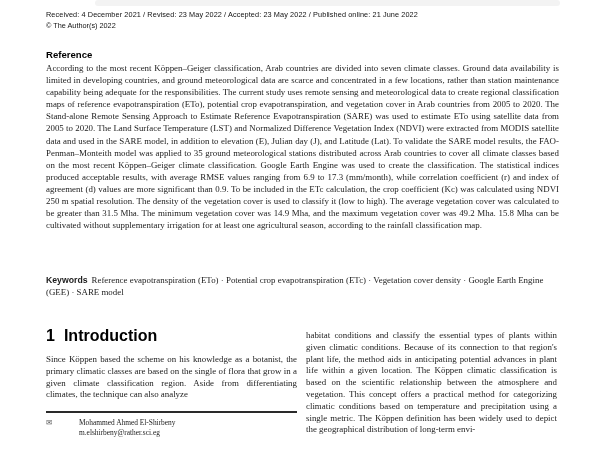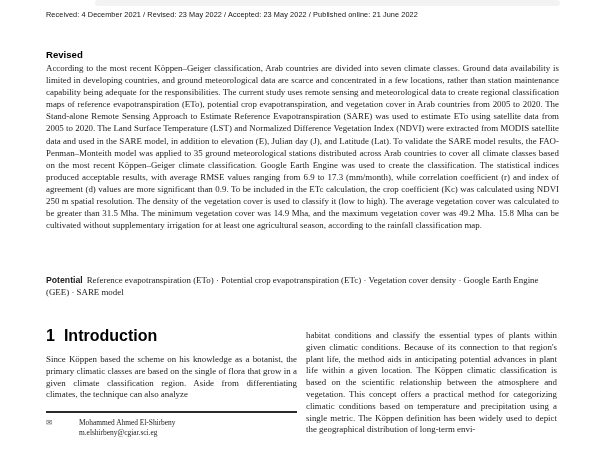--- a/index.html
+++ b/index.html
@@ -65,40 +65,41 @@
 </style>
 </head>
 <body>
 
 <div class="page">
 
   <div class="top-artifact"></div>
 
   <div class="meta-line sans">Received: 4 December 2021 / Revised: 23 May 2022 / Accepted: 23 May 2022 / Published online: 21 June 2022</div>
 
+  <div class="copyright-line sans">© The Author(s) 2022</div>
 
-  <div class="abstract-heading sans">Revised</div>
+  <div class="abstract-heading sans">Reference</div>
 
   <div class="abstract-body">According to the most recent Köppen–Geiger classification, Arab countries are divided into seven climate classes. Ground data availability is limited in developing countries, and ground meteorological data are scarce and concentrated in a few locations, rather than station maintenance capability being adequate for the responsibilities. The current study uses remote sensing and meteorological data to create regional classification maps of reference evapotranspiration (ETo), potential crop evapotranspiration, and vegetation cover in Arab countries from 2005 to 2020. The Stand-alone Remote Sensing Approach to Estimate Reference Evapotranspiration (SARE) was used to estimate ETo using satellite data from 2005 to 2020. The Land Surface Temperature (LST) and Normalized Difference Vegetation Index (NDVI) were extracted from MODIS satellite data and used in the SARE model, in addition to elevation (E), Julian day (J), and Latitude (Lat). To validate the SARE model results, the FAO-Penman–Monteith model was applied to 35 ground meteorological stations distributed across Arab countries to cover all climate classes based on the most recent Köppen–Geiger climate classification. Google Earth Engine was used to create the classification. The statistical indices produced acceptable results, with average RMSE values ranging from 6.9 to 17.3 (mm/month), while correlation coefficient (r) and index of agreement (d) values are more significant than 0.9. To be included in the ETc calculation, the crop coefficient (Kc) was calculated using NDVI 250 m spatial resolution. The density of the vegetation cover is used to classify it (low to high). The average vegetation cover was calculated to be greater than 31.5 Mha. The minimum vegetation cover was 14.9 Mha, and the maximum vegetation cover was 49.2 Mha. 15.8 Mha can be cultivated without supplementary irrigation for at least one agricultural season, according to the rainfall classification map.</div>
 
   <div class="keywords-block">
-    <span class="keywords-label sans">Potential</span><span>Reference evapotranspiration (ETo) · Potential crop evapotranspiration (ETc) · Vegetation cover density · Google Earth Engine (GEE) · SARE model</span>
+    <span class="keywords-label sans">Keywords</span><span>Reference evapotranspiration (ETo) · Potential crop evapotranspiration (ETc) · Vegetation cover density · Google Earth Engine (GEE) · SARE model</span>
   </div>
 
   <div class="intro-heading sans">
     <span class="h-num">1</span><span>Introduction</span>
   </div>
 
   <div class="col-left-text">Since Köppen based the scheme on his knowledge as a botanist, the primary climatic classes are based on the single of flora that grow in a given climate classification region. Aside from differentiating climates, the technique can also analyze</div>
 
   <div class="col-right-text">habitat conditions and classify the essential types of plants within given climatic conditions. Because of its connection to that region's plant life, the method aids in anticipating potential advances in plant life within a given location. The Köppen climatic classification is based on the scientific relationship between the atmosphere and vegetation. This concept offers a practical method for categorizing climatic conditions based on temperature and precipitation using a single metric. The Köppen definition has been widely used to depict the geographical distribution of long-term envi-</div>
 
   <div class="footnote-rule"></div>
 
   <div class="footnote">
     <span class="env">✉</span>
     <div class="fn-body">
       <div>Mohammed Ahmed El-Shirbeny</div>
-      <div>m.elshirbeny@cgiar.sci.eg</div>
+      <div>m.elshirbeny@rather.sci.eg</div>
     </div>
   </div>
 
 </div>
 
 </body></html>

